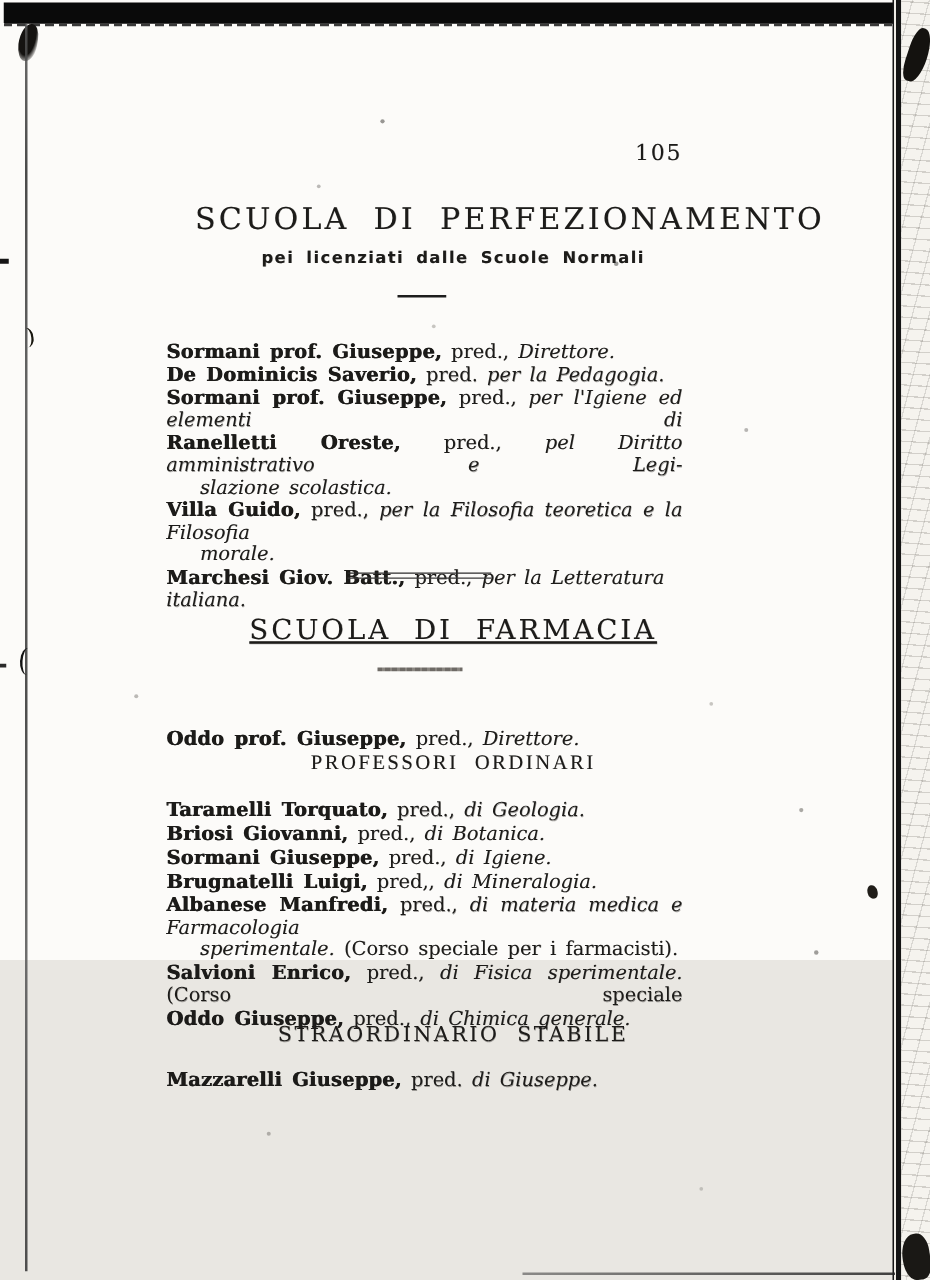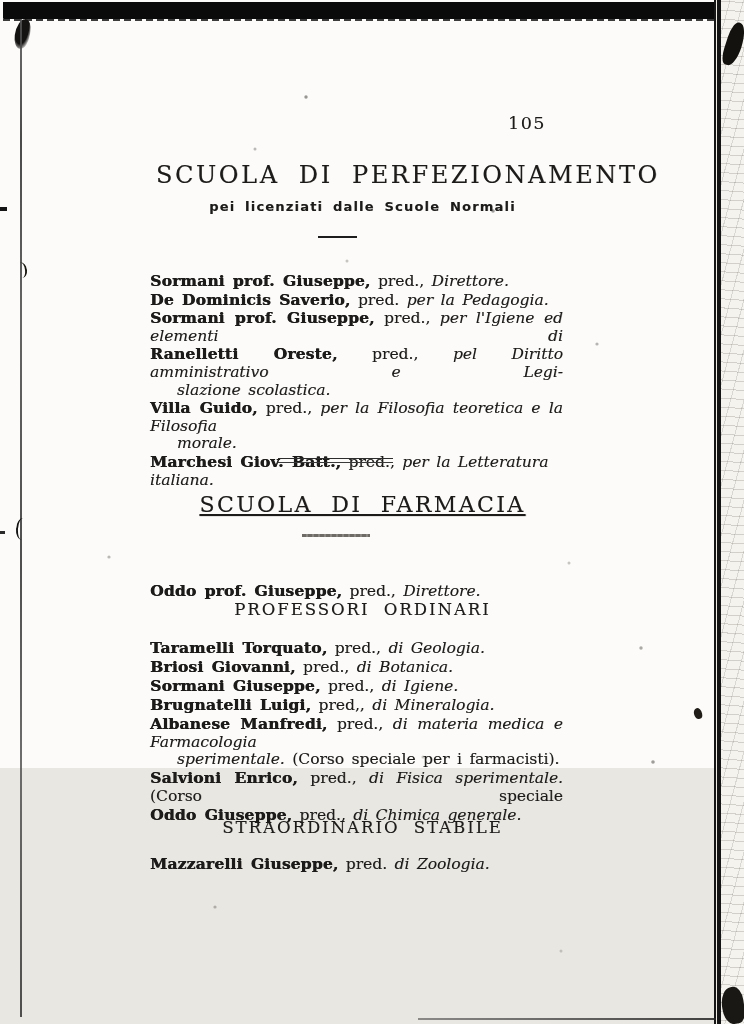--- a/index.html
+++ b/index.html
@@ -57,23 +57,23 @@
   .ink{text-shadow:.35px .3px .35px rgba(28,26,24,.38);}
   .pageno{position:absolute;left:508px;top:113px;font-size:17.5px;letter-spacing:1.5px;}
   .col{position:absolute;left:133px;width:413px;}
   .center{text-align:center;margin-left:23px;}
   .h1{top:161px;font-size:24px;letter-spacing:2.6px;word-spacing:9px;font-weight:normal;white-space:nowrap;}
   .subtitle{top:199px;font-family:"DejaVu Sans","Liberation Sans",sans-serif;font-weight:bold;font-size:13px;letter-spacing:1.2px;word-spacing:4px;}
   .rule1{position:absolute;left:318px;top:236px;width:39px;height:2.2px;background:#1d1d1d;}
   .rule-double{position:absolute;left:278px;top:458px;width:115px;height:3px;border-top:1.4px solid #2c2c2c;border-bottom:1.1px solid #3a3a3a;}
   .h2{top:492px;font-size:22px;letter-spacing:2.4px;word-spacing:9px;font-weight:normal;white-space:nowrap;text-decoration:underline;}
   .rule2{position:absolute;left:302px;top:534px;width:68px;height:3.4px;background:repeating-linear-gradient(90deg,#6e6a66 0 4px,#8a8681 4px 6px);}
-  .h3{top:600px;font-size:16.5px;letter-spacing:2px;word-spacing:7px;font-weight:normal;white-space:nowrap;}
+  .h3{top:600px;font-size:16.5px;letter-spacing:2px;word-spacing:7px;font-weight:normal;white-space:nowrap;font-family:Liberation Serif, serif;}
   .h4{top:818px;font-size:16.5px;letter-spacing:2px;word-spacing:7px;font-weight:normal;white-space:nowrap;}
-  .entries{font-size:15.5px;word-spacing:2.5px;margin-left:17px;}
+  .entries{font-size:15.5px;word-spacing:2.5px;}
   .list1{top:272px;line-height:17.6px;}
   .director{top:582px;line-height:18px;}
   .list2{top:639px;line-height:17.9px;}
   .list3{top:855px;line-height:18px;}
   .entry .line.cont{padding-left:27px;}
   .entry .line.just{text-align:justify;text-align-last:justify;}
   .entry .b{font-weight:bold;letter-spacing:.2px;text-shadow:.5px 0 0 currentColor;}
   .entry .i{font-style:italic;}
   .entry .r{font-weight:normal;}
 </style>
@@ -161,17 +161,17 @@
       </div>
       <div class="entry">
         <div class="line"><span class="b">Oddo Giuseppe,</span><span class="r"> pred., </span><span class="i">di Chimica generale.</span></div>
       </div>
     </div>
 
   <div class="col center h4 ink">STRAORDINARIO STABILE</div>
 
   <div class="col entries list3 ink">
       <div class="entry">
-        <div class="line"><span class="b">Mazzarelli Giuseppe,</span><span class="r"> pred. </span><span class="i">di Zoologia.</span></div>
+        <div class="line"><span class="b">Mazzarelli Giuseppe,</span><span class="r"> pred. </span><span class="i">di Giuseppe.</span></div>
       </div>
     </div>
 
 </div>
 
 </body></html>

